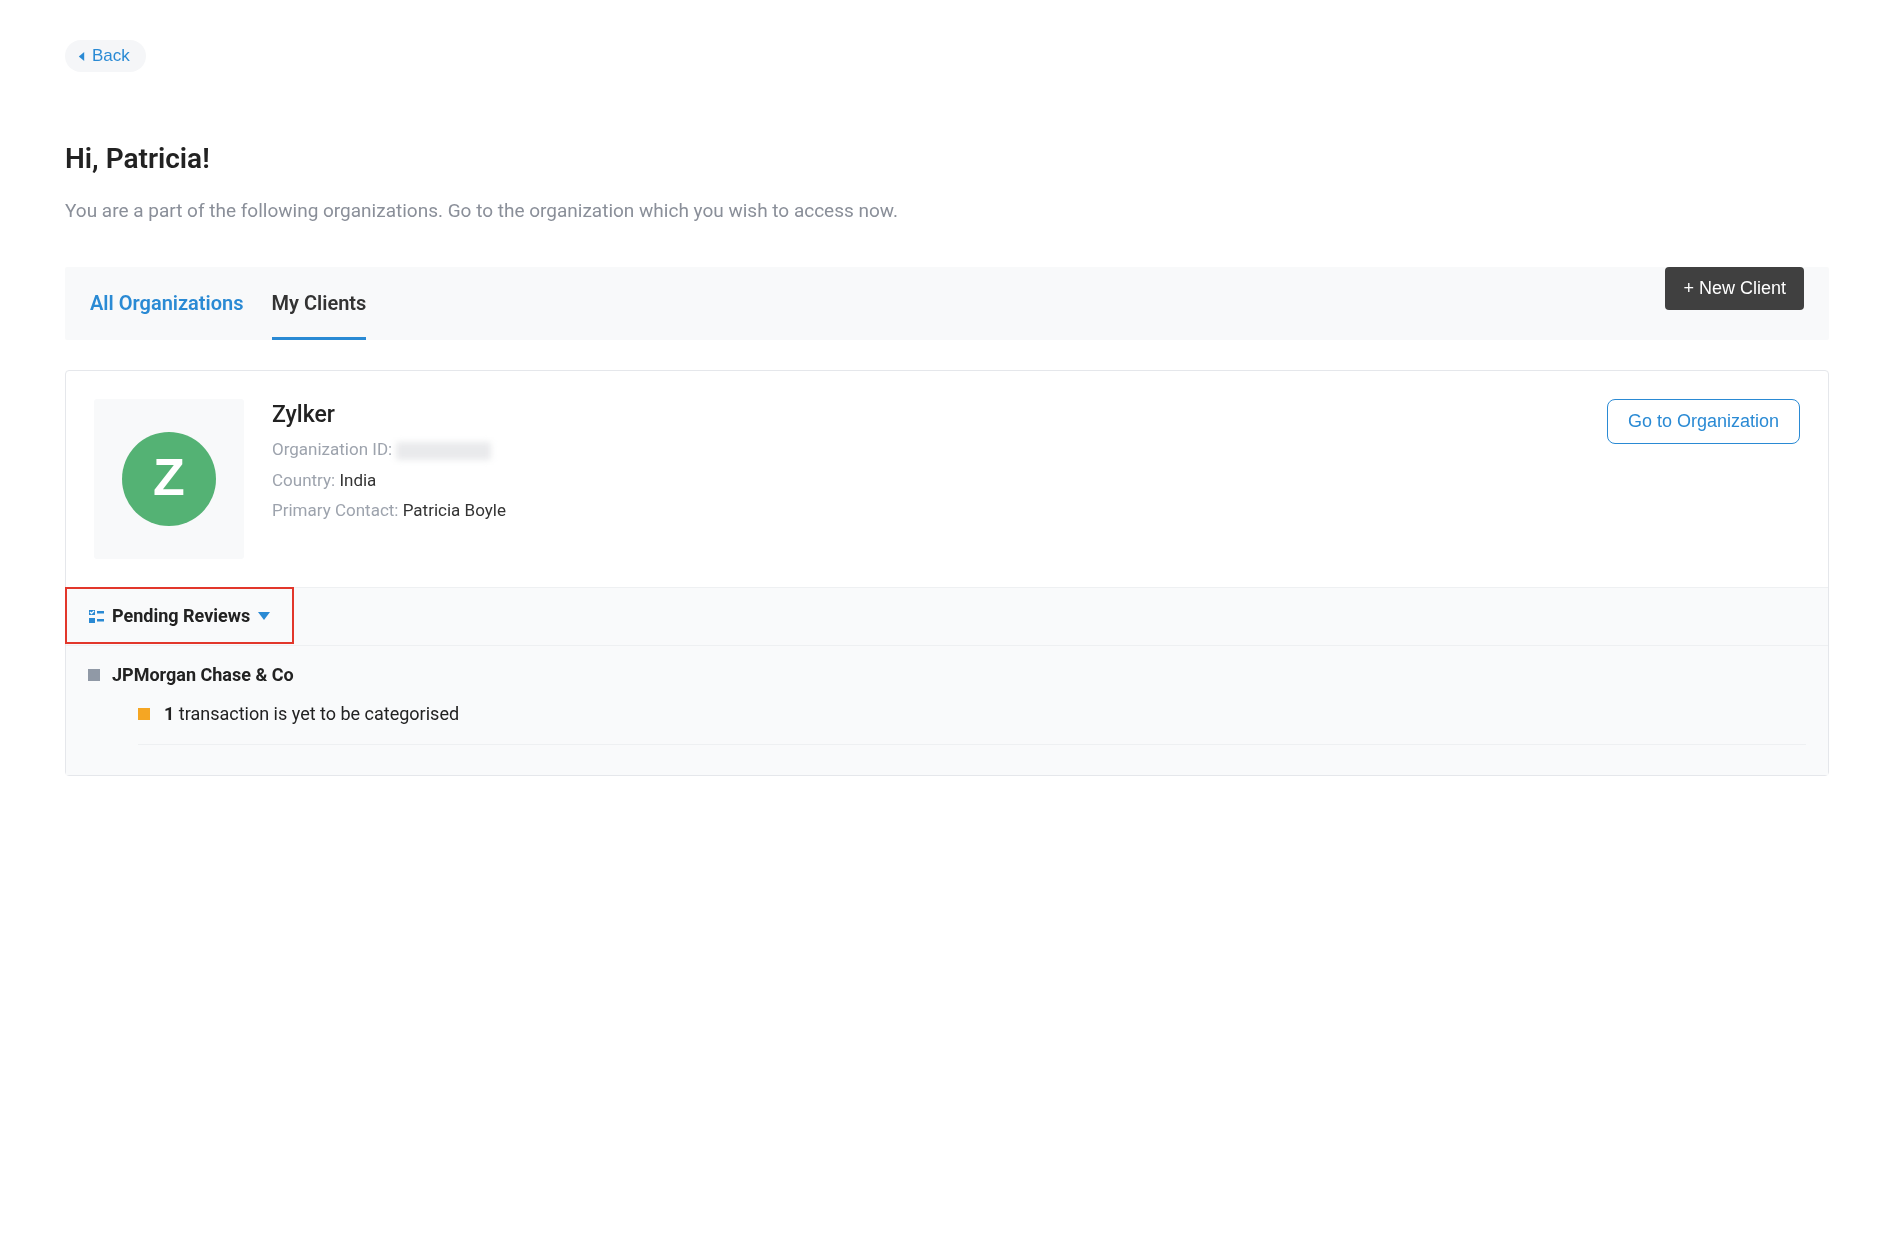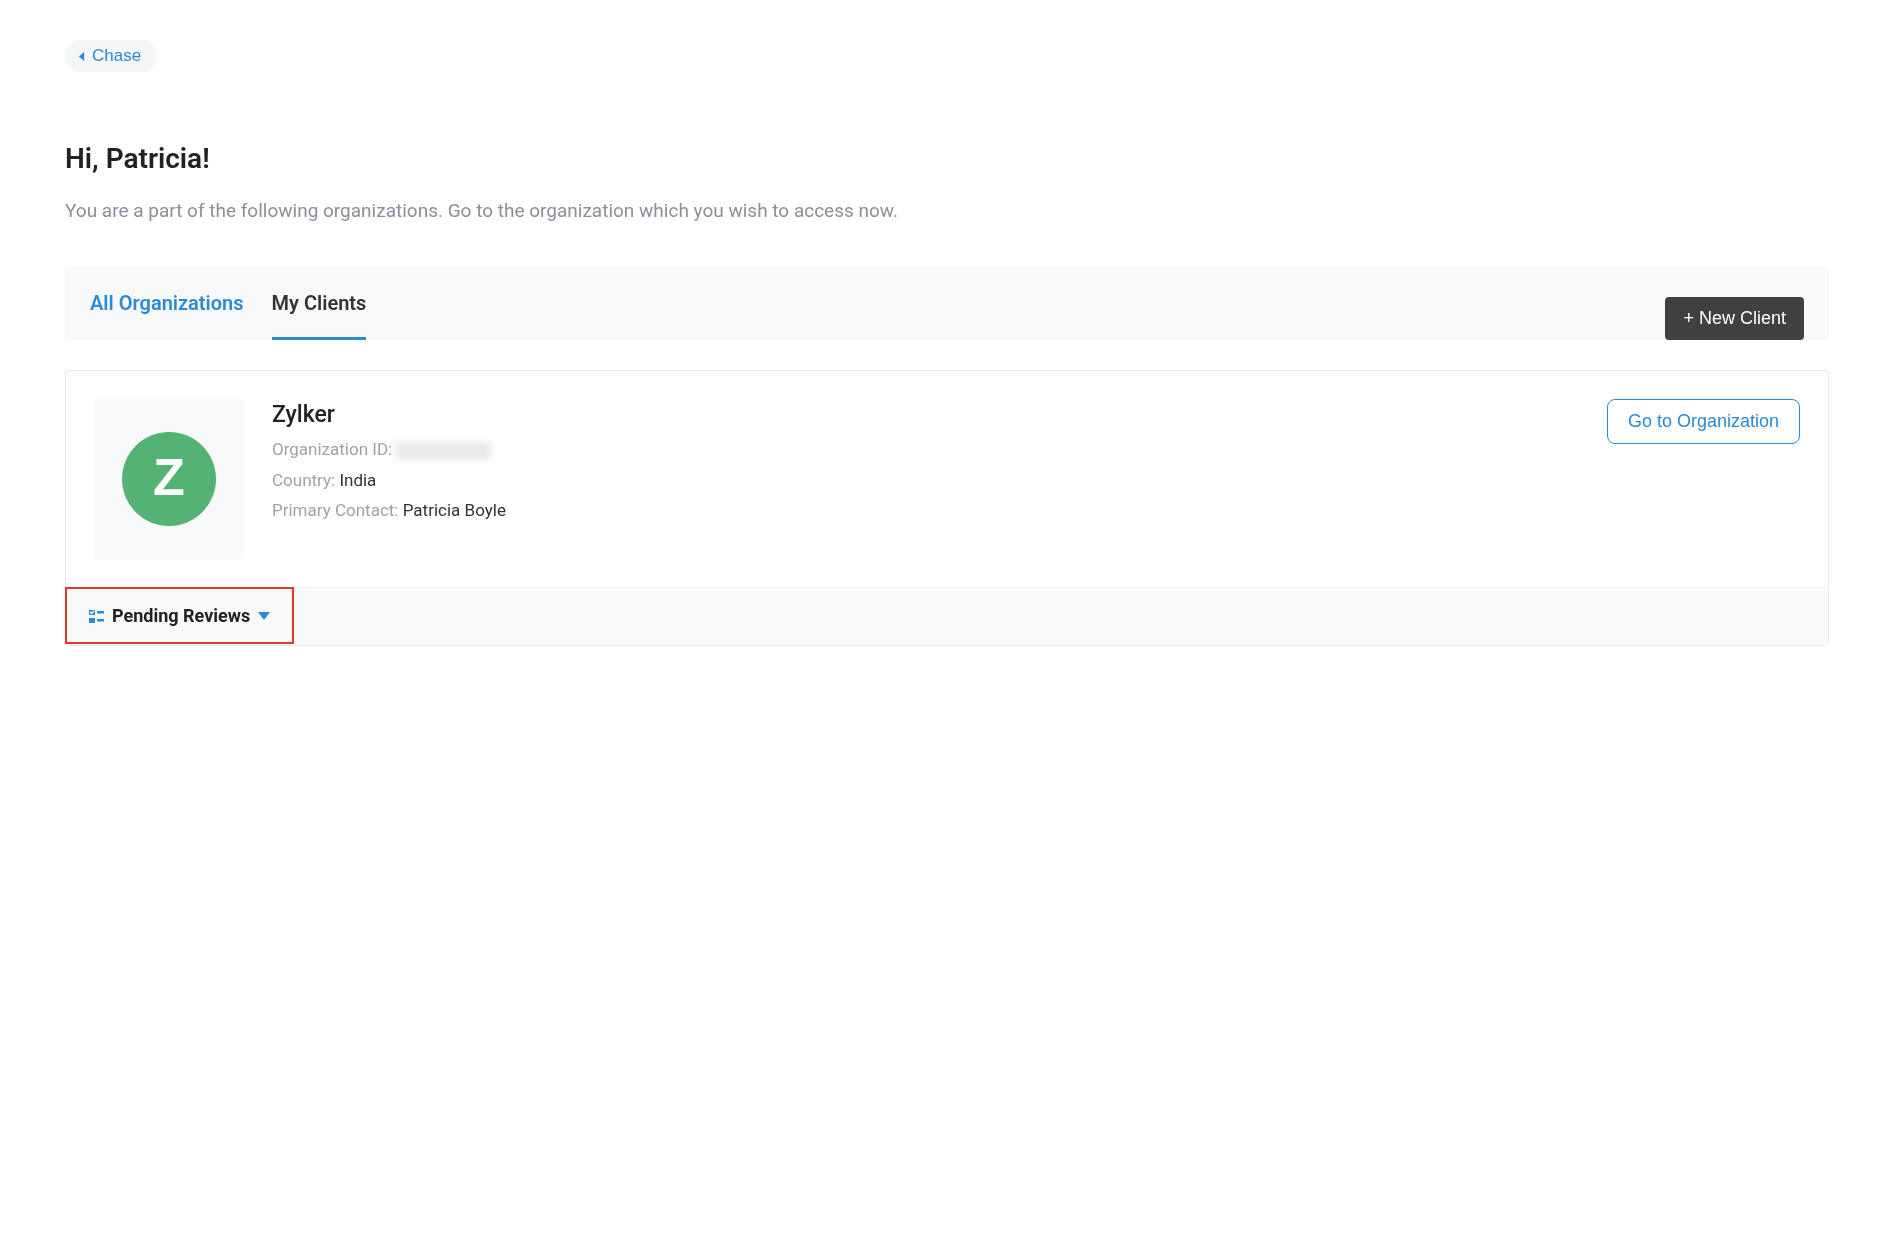--- a/index.html
+++ b/index.html
@@ -40,21 +40,21 @@
     .subtitle {
       margin-top: 24px;
       font-size: 19px;
       color: #8a8f99;
       font-weight: 400;
     }
     .tabs-bar {
       margin-top: 45px;
       background: #f8f9fa;
       display: flex;
-      align-items: flex-end;
+      align-items: flex-start;
       padding: 0 25px;
       border-radius: 2px;
     }
     .tabs {
       display: flex;
       gap: 28px;
       flex: 1;
     }
     .tab {
       padding: 24px 0 22px 0;
@@ -231,21 +231,21 @@
   </style>
 </head>
 <body>
 
 
 
 <button class="back-button">
   <svg viewBox="0 0 10 12">
       <path d="M8 1 L2 6 L8 11 Z"></path>
     </svg>
-  <span>Chase</span>
+  <span>Back</span>
 </button>
 
 <h1 class="greeting">Hi, Patricia!</h1>
 <p class="subtitle">You are a part of the following organizations. Go to the organization which you wish to access now.</p>
 
 <div class="tabs-bar">
   <div class="tabs">
     <div class="tab inactive">All Organizations</div>
     <div class="tab active">My Clients</div>
   </div>
@@ -286,17 +286,29 @@
           <rect x="0" y="0" width="6" height="5" fill="#2a8ad4"></rect>
           <path d="M1 2 L2.5 3.5 L5 1" stroke="#fff" stroke-width="1.3" fill="none"></path>
           <rect x="8" y="1" width="7" height="2.5" fill="#2a8ad4"></rect>
           <rect x="0" y="8" width="6" height="5" fill="#2a8ad4"></rect>
           <rect x="8" y="9" width="7" height="2.5" fill="#2a8ad4"></rect>
         </svg>
       </span>
       <span class="pending-title">Pending Reviews</span>
       <span class="caret-down"></span>
     </div>
+    <div class="pending-body">
+      <div class="pending-item">
+        <span class="gray-square"></span>
+        <span>JPMorgan Chase &amp; Co</span>
+      </div>
+      <div class="pending-sub">
+        <span class="orange-square"></span>
+        <span>
+          <span class="count">1</span><span> transaction is yet to be categorised</span>
+        </span>
+      </div>
+    </div>
   </div>
 </div>
 
 
 
 
 </body></html>

